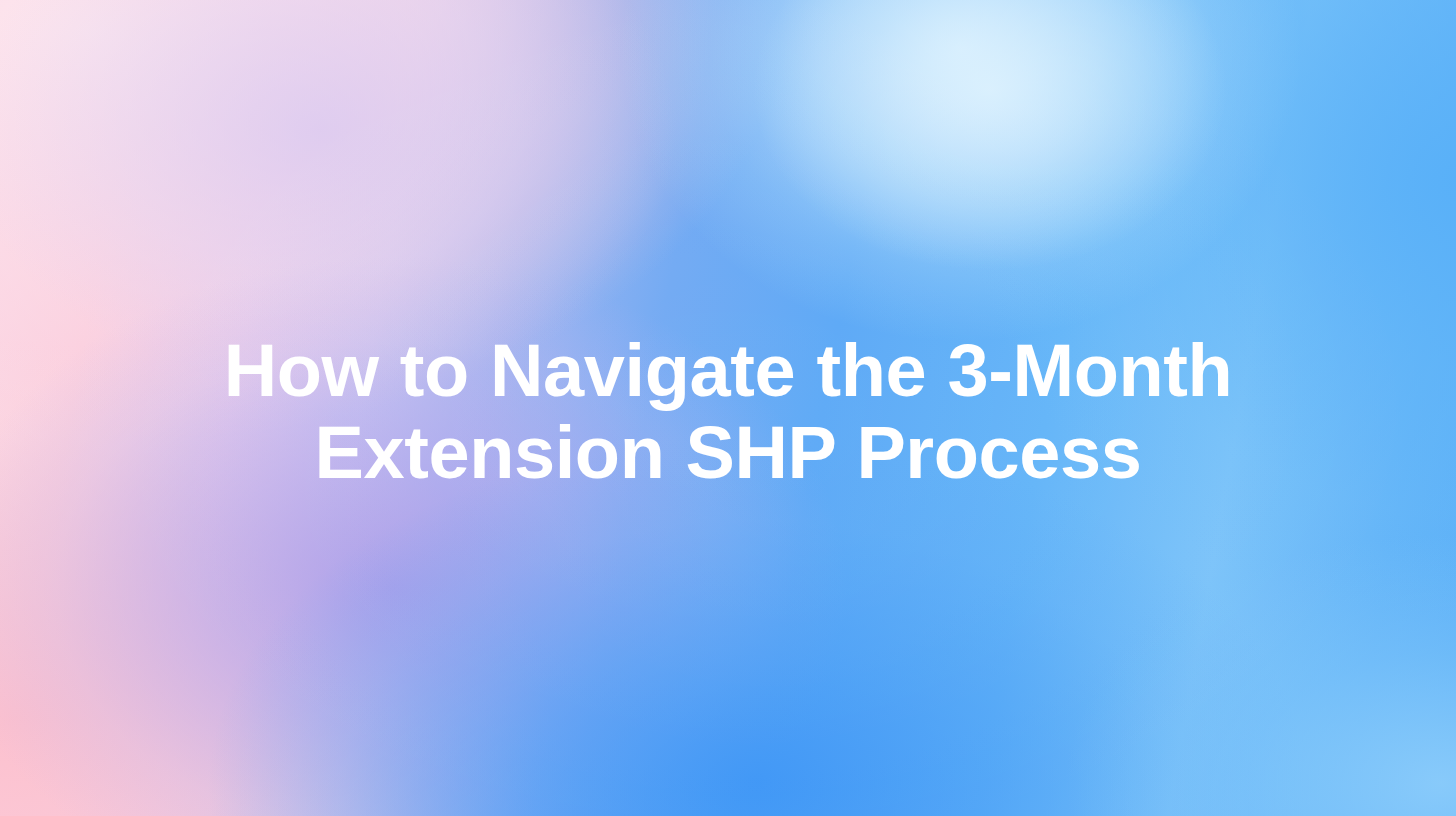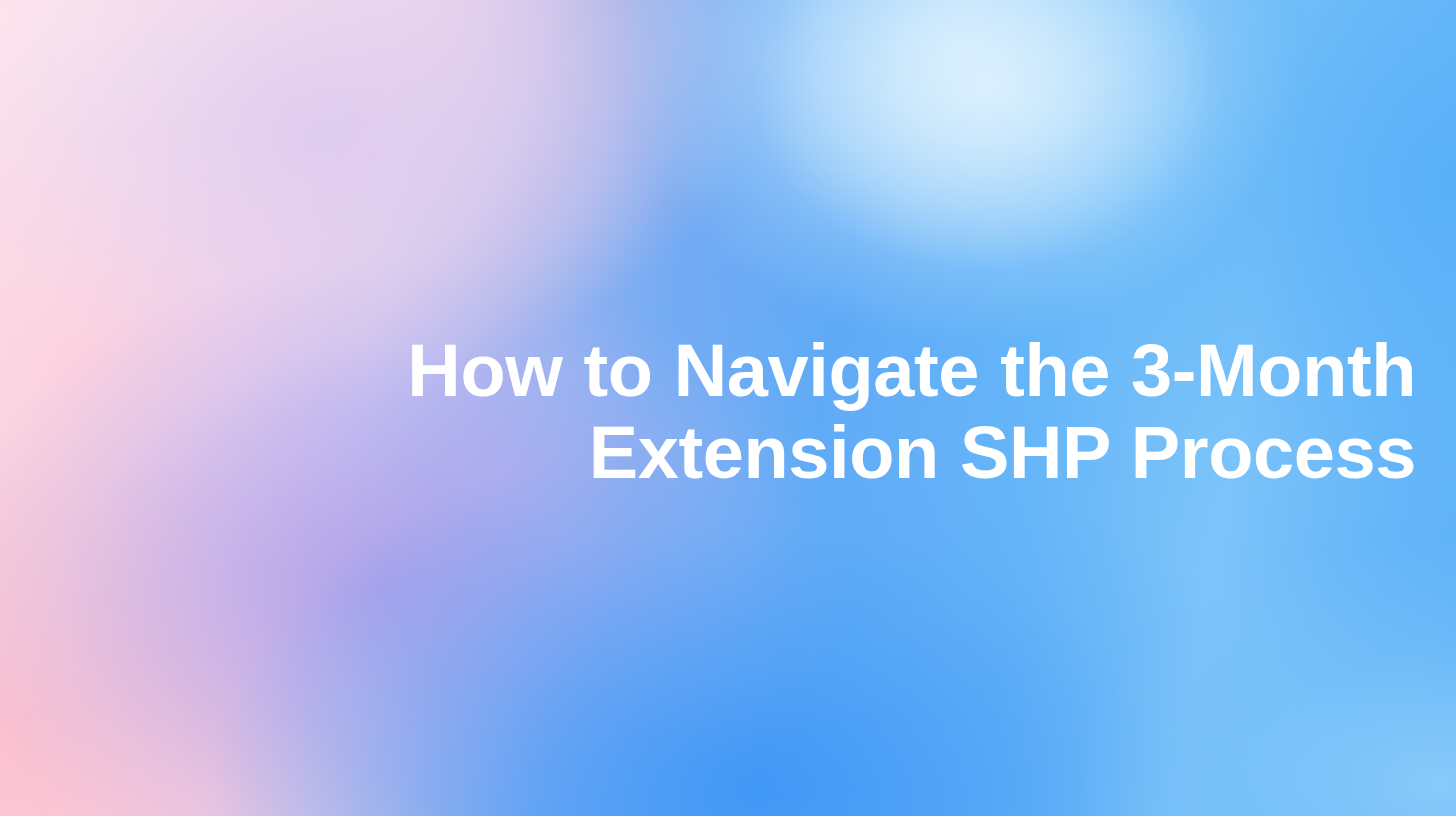--- a/index.html
+++ b/index.html
@@ -145,21 +145,21 @@
     align-items: center;
     justify-content: flex-start;
     padding: 0 40px;
     box-sizing: border-box;
   }
 
   #slide-title {
     margin: 0;
     width: 100%;
     max-width: 1380px;
-    text-align: right;
+    text-align: center;
     color: #ffffff;
     font-family: "Liberation Sans", sans-serif;
     font-weight: 700;
     font-size: 74px;
     line-height: 82px;
     letter-spacing: -0.4px;
     word-spacing: 1px;
     text-rendering: optimizeLegibility;
     -webkit-font-smoothing: antialiased;
   }

